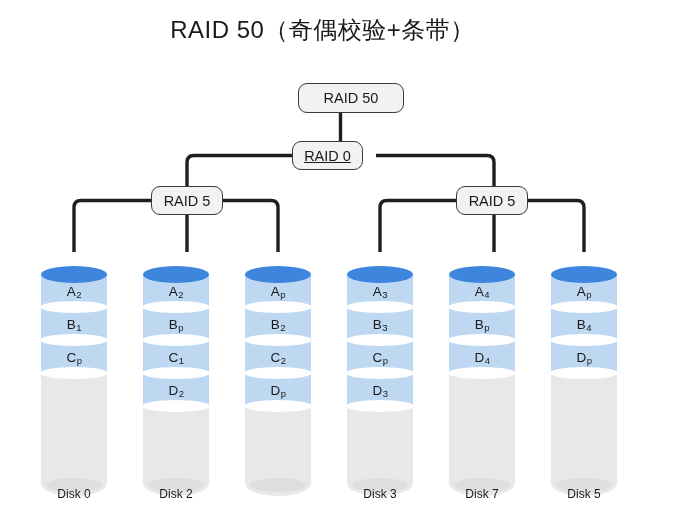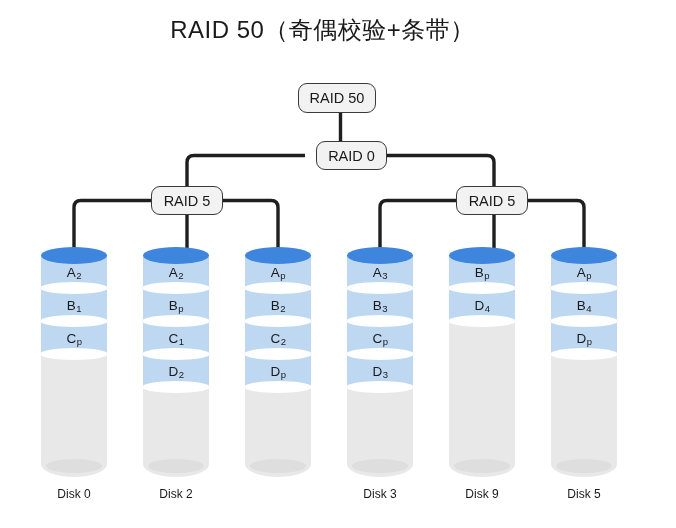--- a/index.html
+++ b/index.html
@@ -48,34 +48,35 @@
     border: 1.6px solid #3a3a3a;
     border-radius: 9px;
     font-size: 14.5px;
     color: #1a1a1a;
     display: flex;
     align-items: center;
     justify-content: center;
     white-space: nowrap;
     z-index: 5;
   }
-  #node-raid50 { left: 298px; top: 83px;  width: 78px; height: 30px; }
-  #node-raid0   { left: 316px; top: 141px; width: 71px; height: 29px; }
+  #node-raid50 { left: 298px; top: 83px;  width: 106px; height: 30px; }
+  #node-raid0   { left: 292px; top: 141px; width: 71px; height: 29px; text-decoration: underline; }
   #node-raid5-left  { left: 151px; top: 186px; width: 72px; height: 29px; }
   #node-raid5-right { left: 456px; top: 186px; width: 72px; height: 29px; }
 
   
   .disk {
     position: absolute;
     width: 66px;
   }
   .disk-body {
     position: relative;
     width: 66px;
     height: 230px;
+    margin-top: 19px;
   }
   
   .shell {
     position: absolute;
     left: 0;
     top: 8px;
     width: 66px;
     height: 222px;
     background: #e8e8e8;
     border-radius: 0 0 33px 33px / 0 0 13px 13px;
@@ -328,32 +329,37 @@
         <div class="disk-caption">Disk 3</div>
       </div>
       <div class="disk" style="left: 449px; top: 247px;">
         <div class="disk-body">
           <div class="shell">
             <div class="shell-bottom-ellipse"></div>
           </div>
           <div class="segments">
             <div class="segment">
               <div class="cut-top"></div>
+              <span class="seg-label">A<sub>4</sub></span>
+              <div class="divider"></div>
+            </div>
+            <div class="segment">
+              <div class="cut-top"></div>
               <span class="seg-label">B<sub>p</sub></span>
               <div class="divider"></div>
             </div>
             <div class="segment last">
               <div class="cut-top"></div>
               <span class="seg-label">D<sub>4</sub></span>
               <div class="divider"></div>
             </div>
           </div>
           <div class="cap"></div>
         </div>
-        <div class="disk-caption">Disk 9</div>
+        <div class="disk-caption">Disk 7</div>
       </div>
       <div class="disk" style="left: 551px; top: 247px;">
         <div class="disk-body">
           <div class="shell">
             <div class="shell-bottom-ellipse"></div>
           </div>
           <div class="segments">
             <div class="segment">
               <div class="cut-top"></div>
               <span class="seg-label">A<sub>p</sub></span>

